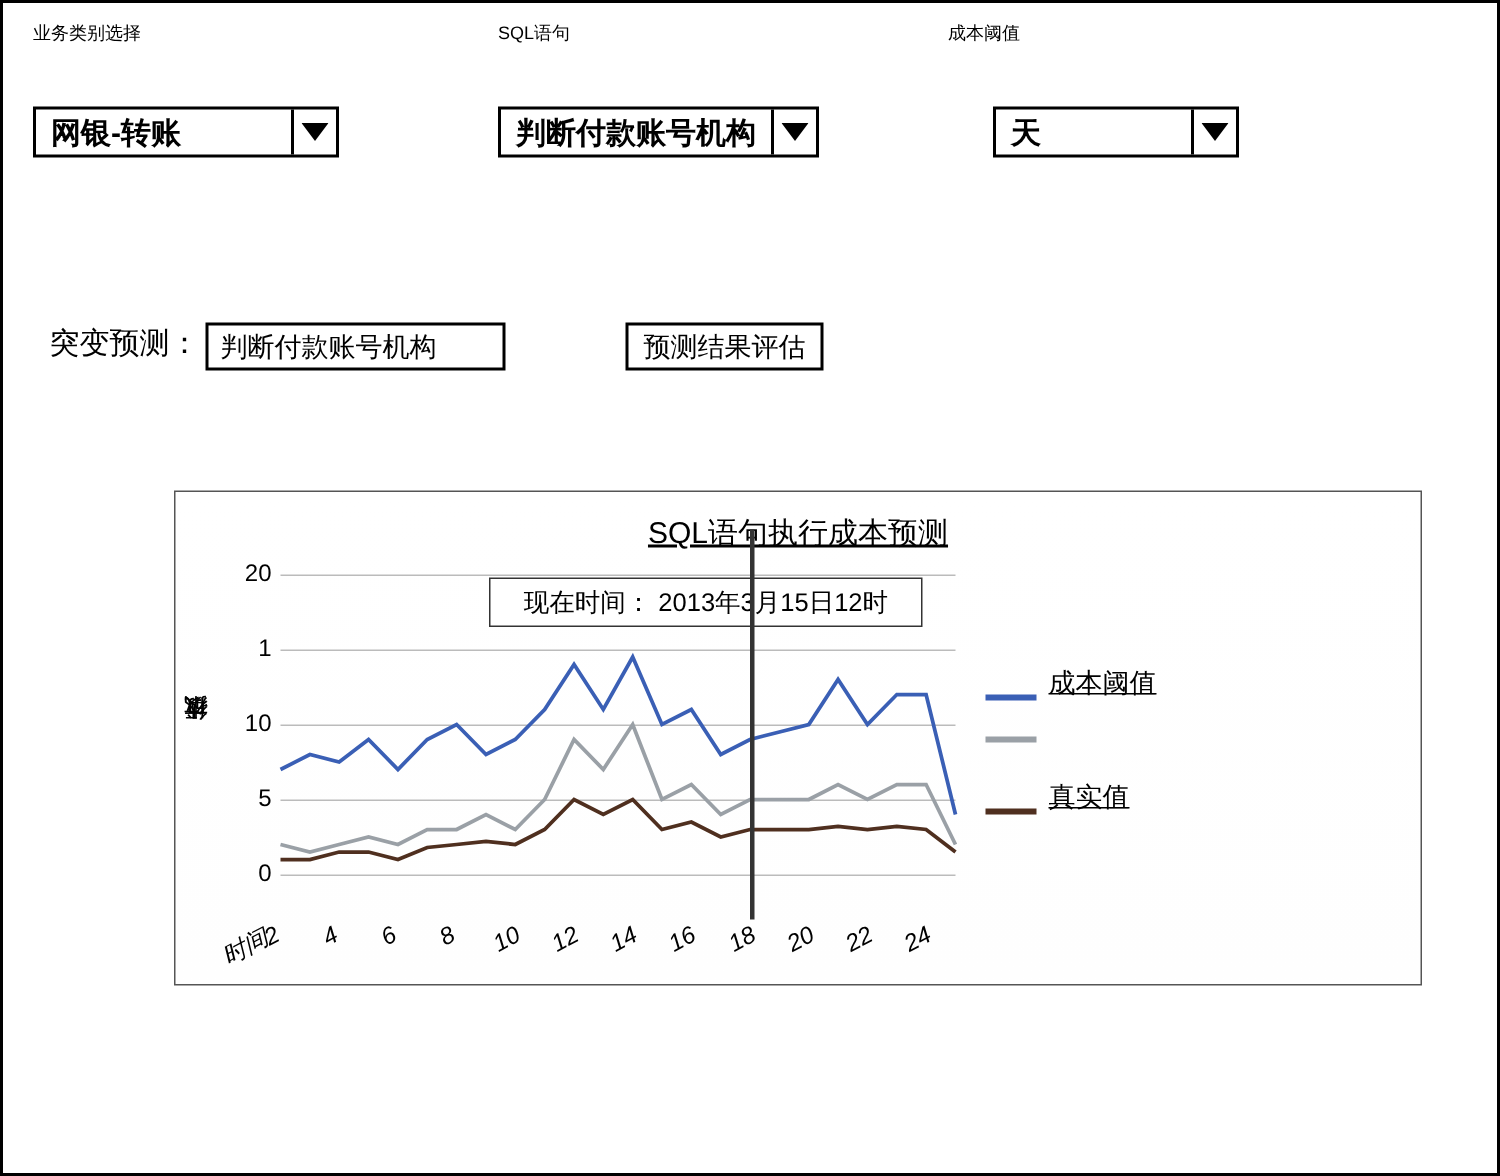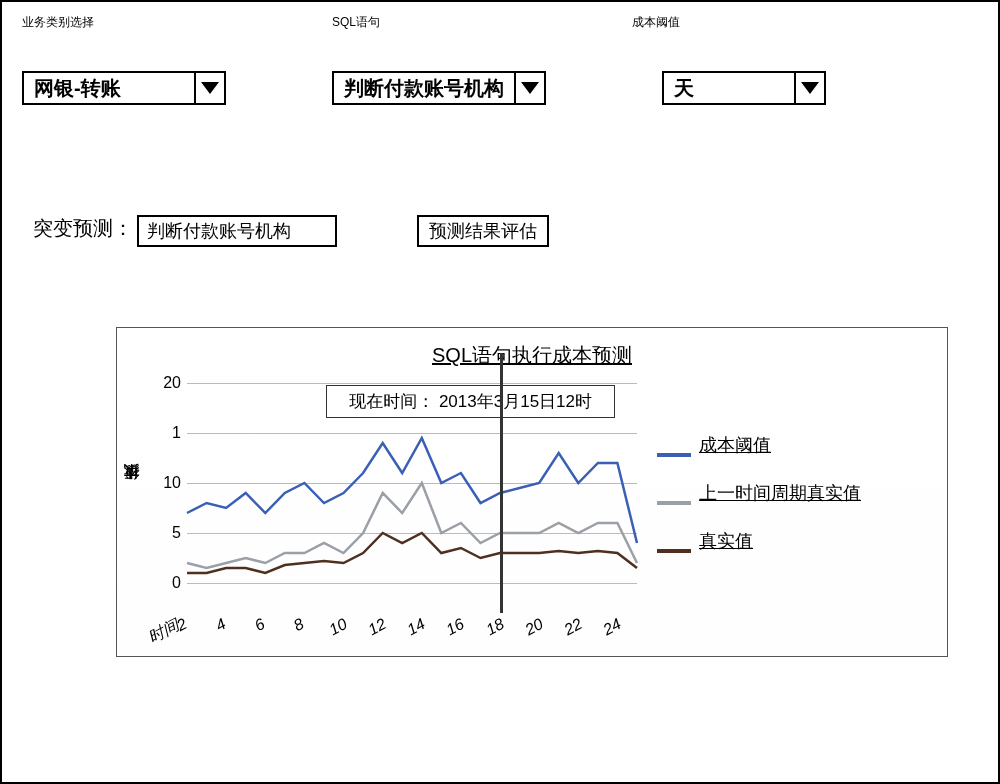--- a/index.html
+++ b/index.html
@@ -275,21 +275,20 @@
       </div>
       <div class="vline" id="vline" style="left: 353.043px; top: -20px; height: 260px;"></div>
     </div>
     <div class="legend" id="legend">
         <div class="legend-item">
           <div class="legend-swatch" style="background: rgb(58, 95, 181);"></div>
           <div>成本阈值</div>
         </div>
         <div class="legend-item">
           <div class="legend-swatch" style="background: rgb(154, 160, 166);"></div>
-          <div>上一时间周期真实值</div>
         </div>
         <div class="legend-item">
           <div class="legend-swatch" style="background: rgb(79, 47, 31);"></div>
           <div>真实值</div>
         </div>
       </div>
   </div>
   <div class="x-ticks" id="xticks">
       <span style="left: 0px;">时间</span>
       <span style="left: 19.5652px;">2</span>

